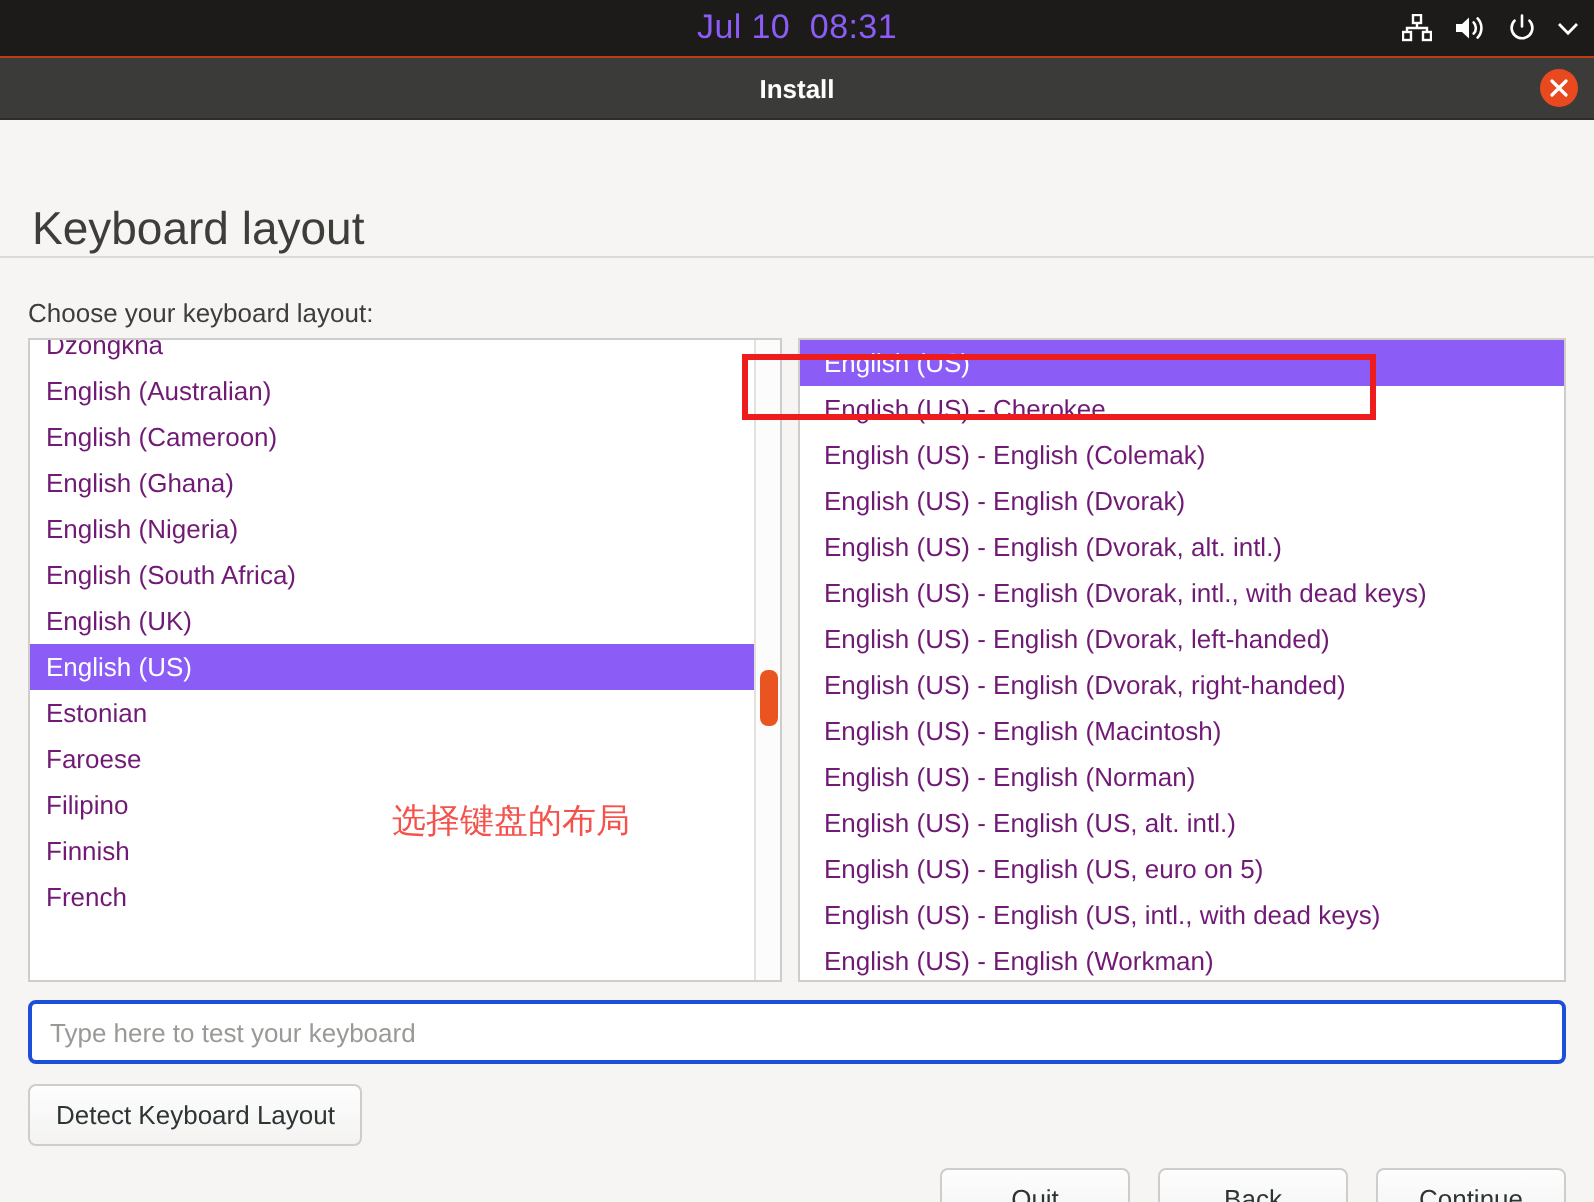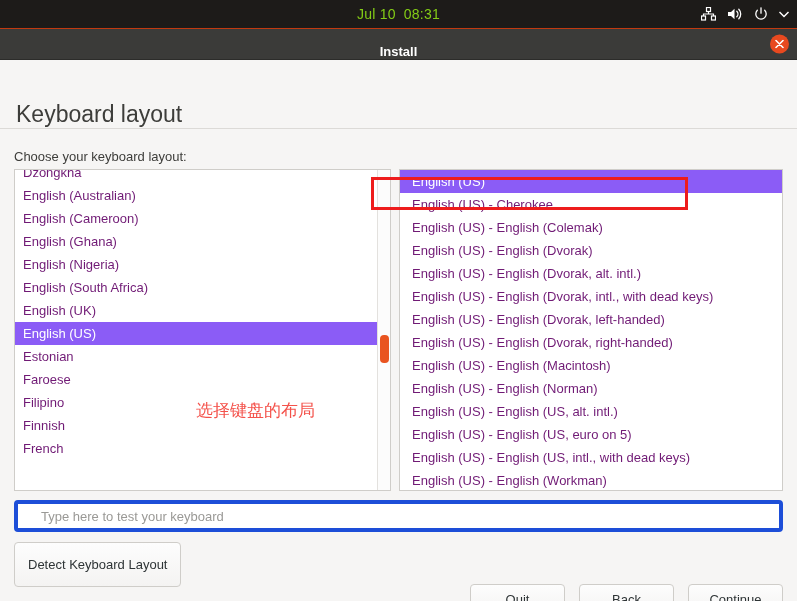--- a/index.html
+++ b/index.html
@@ -14,22 +14,22 @@
   .topbar {
     position: relative;
     height: 28px;
     background: #1d1b19;
     color: #ffffff;
     display: flex;
     align-items: center;
     justify-content: center;
   }
   .topbar-clock {
-    font-size: 14px;
-    color: #84cc16;
+    font-size: 17px;
+    color: #8b5cf6;
     letter-spacing: 0.2px;
     white-space: pre;
   }
   .tray {
     position: absolute;
     right: 8px; top: 0;
     height: 28px;
     display: flex;
     align-items: center;
     gap: 11px;
@@ -43,21 +43,21 @@
     flex-direction: column;
     border-top: 1px solid #c23a10;
     background: #f6f5f4;
   }
   .titlebar {
     position: relative;
     height: 31px;
     background: #3b3b39;
     border-bottom: 1px solid #2c2c2a;
     display: flex;
-    align-items: flex-end;
+    align-items: center;
     justify-content: center;
     flex: 0 0 auto;
   }
   .titlebar-title {
     font-size: 13px;
     font-weight: bold;
     color: #ffffff;
   }
   .close-btn {
     position: absolute;
@@ -166,34 +166,34 @@
     white-space: nowrap;
     z-index: 20;
     font-family: "DejaVu Sans", sans-serif;
   }
 
   
   .test-input {
     margin-top: 9px;
     width: 100%;
     height: 32px;
-    border: 4px solid #1d4ed8;
+    border: 2px solid #1d4ed8;
     border-radius: 4px;
     background: #ffffff;
-    padding: 0 23px;
+    padding: 0 9px;
     font-size: 13px;
     color: #2e3436;
     font-family: "Liberation Sans", sans-serif;
     outline: none;
   }
   .test-input::placeholder { color: #9a9996; }
 
   .detect-btn {
     margin-top: 10px;
-    height: 45px;
+    height: 31px;
     padding: 0 13px;
     border: 1px solid #cfcdc9;
     border-radius: 4px;
     background: linear-gradient(#fdfdfd, #f4f3f2);
     font-size: 13px;
     color: #2e3436;
     font-family: "Liberation Sans", sans-serif;
     cursor: pointer;
   }
 

